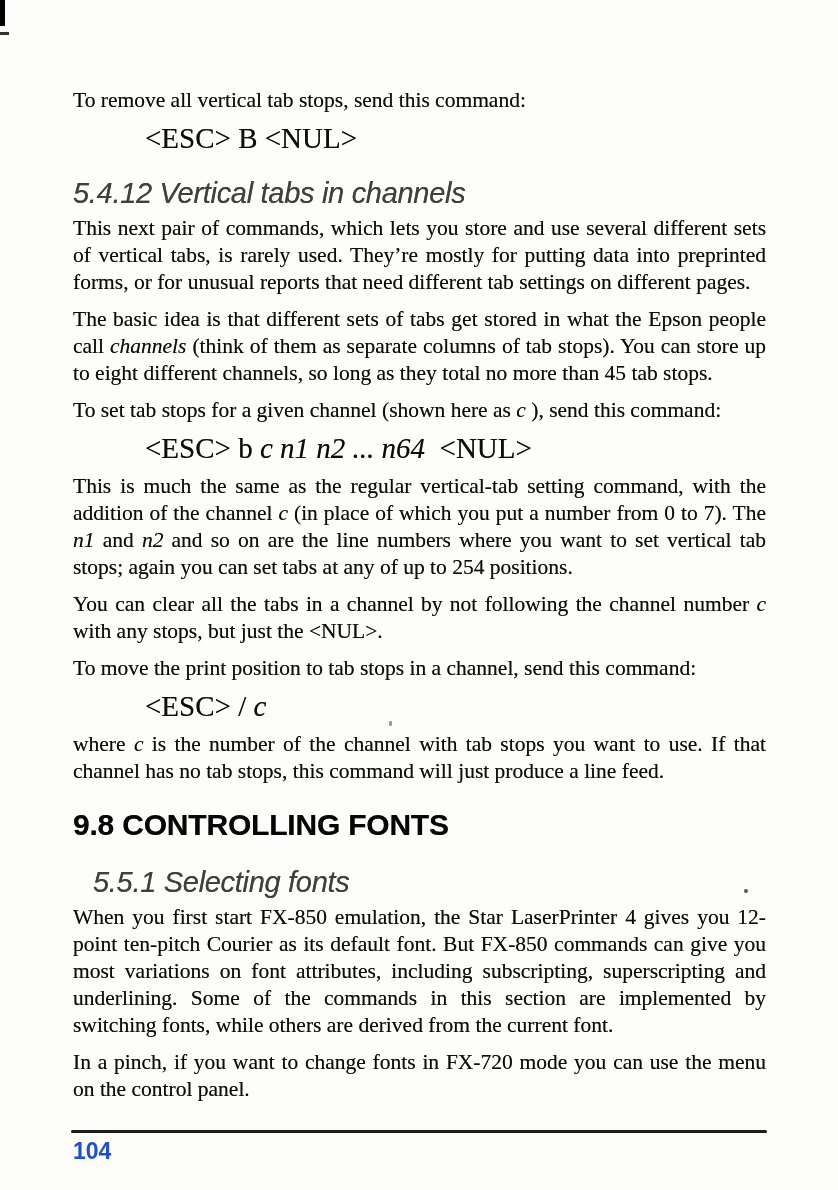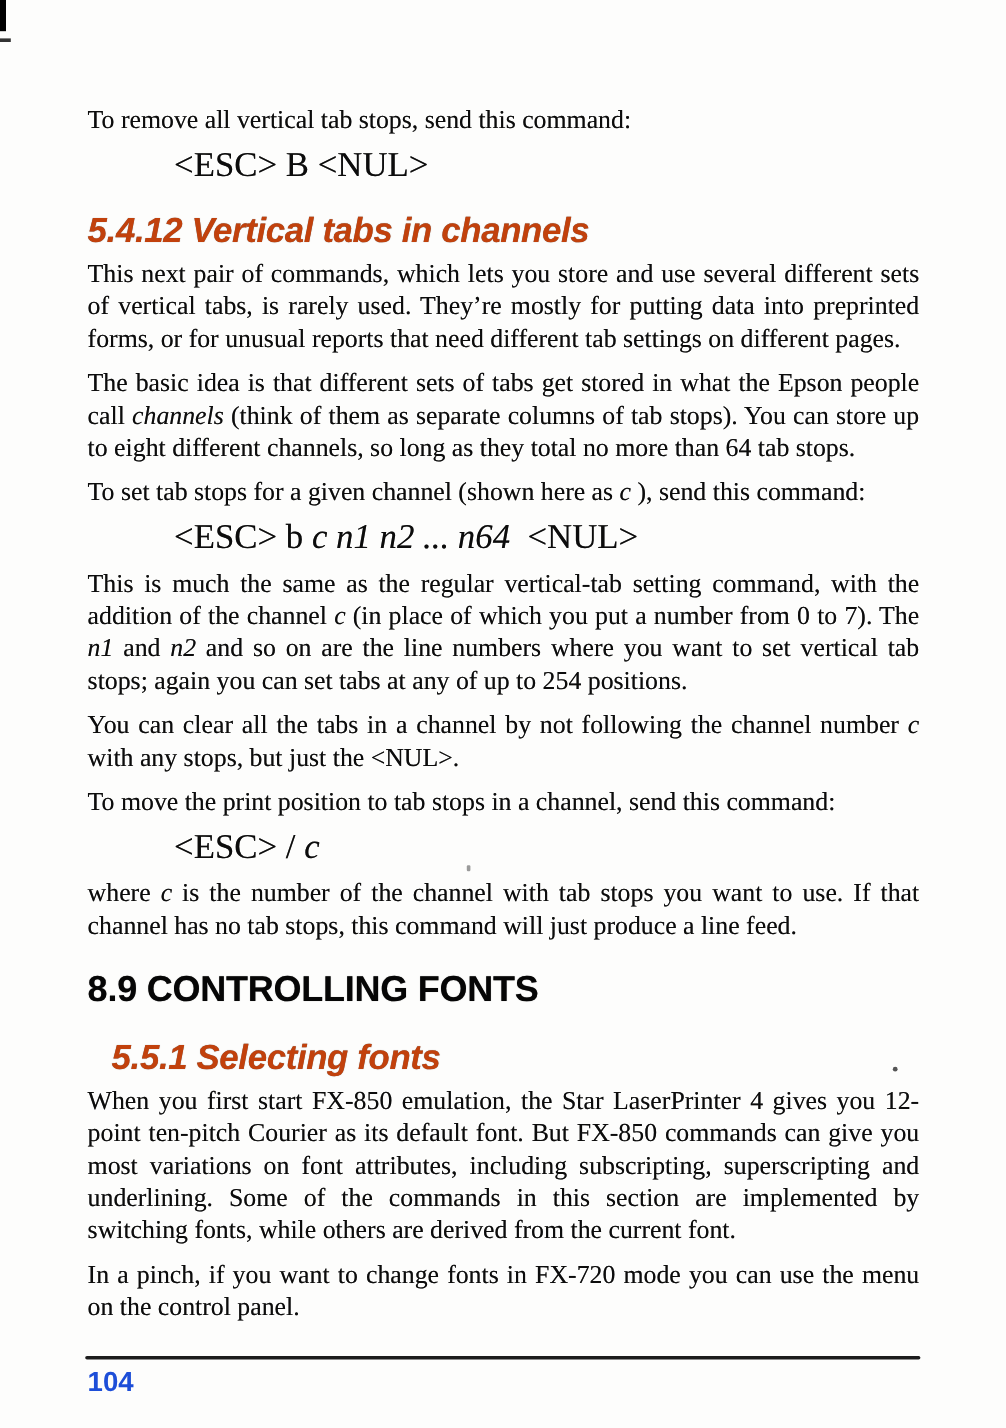--- a/index.html
+++ b/index.html
@@ -44,27 +44,27 @@
   p.single { text-align: left; }
   p.command {
     font-size: 29px;
     line-height: 27px;
     margin: 11px 0 11px 72px;
     white-space: pre-wrap;
     text-shadow: 0 0 0.5px rgba(0,0,0,0.55);
   }
   h2.subsection {
     font-family: "Liberation Sans", "DejaVu Sans", sans-serif;
-    font-weight: bold;
+    font-weight: normal;
     font-style: italic;
     font-size: 29px;
     line-height: 34px;
     letter-spacing: -0.3px;
     margin: 24px 0 5px;
-    color: #c2410c;
+    color: #404040;
     text-shadow: 0 0 0.6px rgba(0,0,0,0.6);
   }
   h1.section {
     font-family: "Liberation Sans", "DejaVu Sans", sans-serif;
     font-weight: bold;
     font-size: 30px;
     line-height: 36px;
     letter-spacing: -0.2px;
     margin: 22px 0 0;
     color: #060606;
@@ -101,37 +101,37 @@
   <div class="content">
 
     <p class="body single">To remove all vertical tab stops, send this command:</p>
 
     <p class="command">&lt;ESC&gt; B &lt;NUL&gt;</p>
 
     <h2 class="subsection">5.4.12 Vertical tabs in channels</h2>
 
     <p class="body">This next pair of commands, which lets you store and use several different sets of vertical tabs, is rarely used. They’re mostly for putting data into preprinted forms, or for unusual reports that need different tab settings on different pages.</p>
 
-    <p class="body"><span>The basic idea is that different sets of tabs get stored in what the Epson people call </span><i>channels</i><span> (think of them as separate columns of tab stops). You can store up to eight different channels, so long as they total no more than 64 tab stops.</span></p>
+    <p class="body"><span>The basic idea is that different sets of tabs get stored in what the Epson people call </span><i>channels</i><span> (think of them as separate columns of tab stops). You can store up to eight different channels, so long as they total no more than 45 tab stops.</span></p>
 
     <p class="body single"><span>To set tab stops for a given channel (shown here as </span><i>c</i><span> ), send this command:</span></p>
 
     <p class="command"><span>&lt;ESC&gt; b </span><i>c n1 n2 ... n64</i><span>  &lt;NUL&gt;</span></p>
 
     <p class="body"><span>This is much the same as the regular vertical-tab setting command, with the addition of the channel </span><i>c</i><span> (in place of which you put a number from 0 to 7). The </span><i>n1</i><span> and </span><i>n2</i><span> and so on are the line numbers where you want to set vertical tab stops; again you can set tabs at any of up to 254 positions.</span></p>
 
     <p class="body"><span>You can clear all the tabs in a channel by not following the channel number </span><i>c</i><span> with any stops, but just the &lt;NUL&gt;.</span></p>
 
     <p class="body single">To move the print position to tab stops in a channel, send this command:</p>
 
     <p class="command"><span>&lt;ESC&gt; / </span><i>c</i></p>
 
     <p class="body"><span>where </span><i>c</i><span> is the number of the channel with tab stops you want to use. If that channel has no tab stops, this command will just produce a line feed.</span></p>
 
-    <h1 class="section">8.9 CONTROLLING FONTS</h1>
+    <h1 class="section">9.8 CONTROLLING FONTS</h1>
 
     <h2 class="subsection mt">5.5.1 Selecting fonts</h2>
 
     <p class="body">When you first start FX-850 emulation, the Star LaserPrinter 4 gives you 12-point ten-pitch Courier as its default font. But FX-850 commands can give you most variations on font attributes, including subscripting, superscripting and underlining. Some of the commands in this section are implemented by switching fonts, while others are derived from the current font.</p>
 
     <p class="body">In a pinch, if you want to change fonts in FX-720 mode you can use the menu on the control panel.</p>
 
   </div>
 
   <div class="footer-rule"></div>

